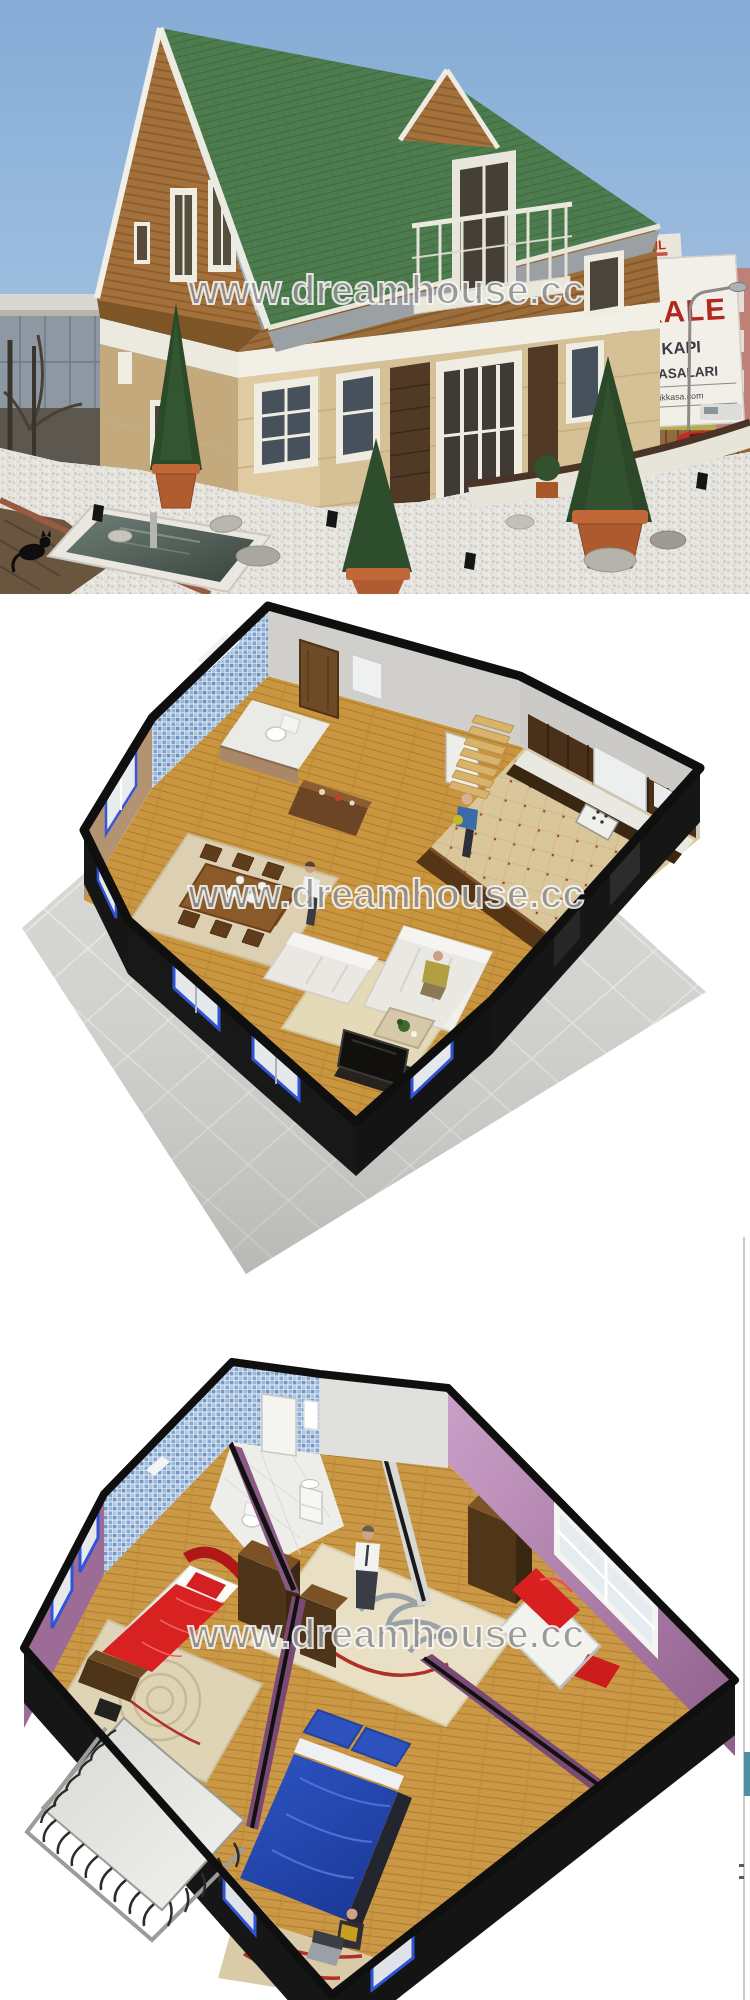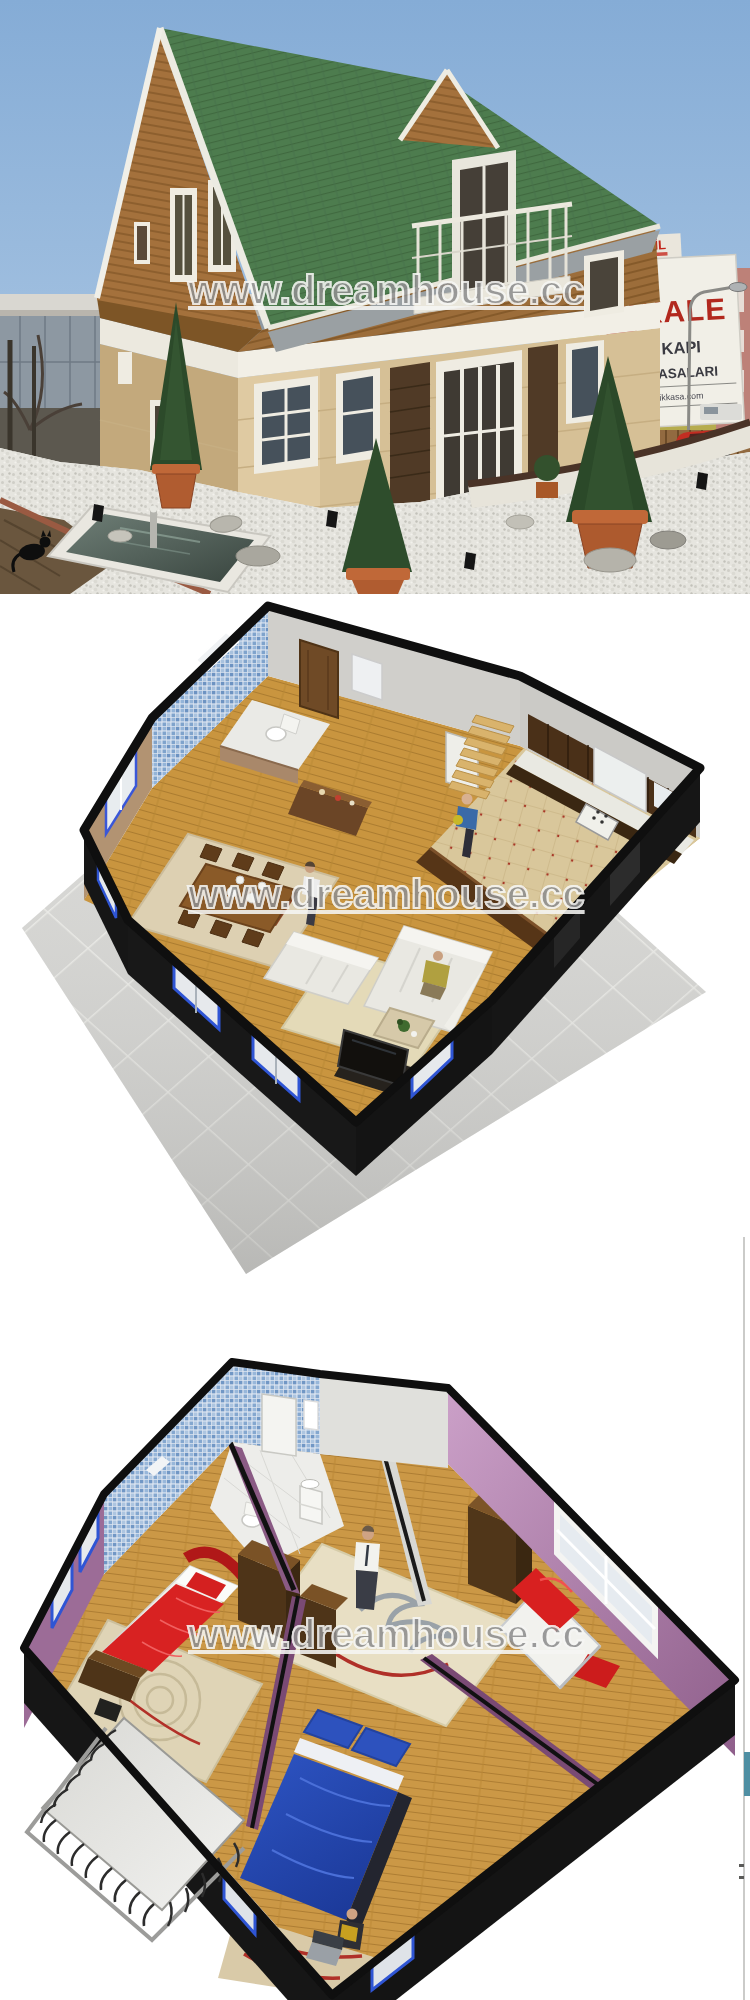--- a/index.html
+++ b/index.html
@@ -5,21 +5,21 @@
   html,body{margin:0;padding:0;}
   body{width:750px;height:2000px;background:#ffffff;overflow:hidden;
        font-family:"Liberation Sans",sans-serif;}
   .page{position:relative;width:750px;height:2000px;background:#fff;}
   figure{margin:0;position:absolute;left:0;}
   svg{display:block;}
   svg text{font-family:"Liberation Sans",sans-serif;}
   .wm{position:absolute;left:188px;font-weight:bold;font-size:40px;
       color:#8f8f8f;-webkit-text-stroke:2px #f6f6f4;opacity:.88;
       white-space:nowrap;letter-spacing:0px;
-      text-shadow:0 0 1px rgba(255,255,255,.8);text-decoration:underline;}
+      text-shadow:0 0 1px rgba(255,255,255,.8);}
   .edge-line{position:absolute;left:743px;top:1237px;width:2px;height:763px;background:#cbcbc9;}
   .edge-teal{position:absolute;left:744px;top:1752px;width:6px;height:44px;background:#4f8fa3;}
   .edge-mark{position:absolute;left:739px;width:5px;height:3px;background:#5a5a58;}
 </style>
 </head>
 <body>
 
 <div class="page">
 
 <figure style="top:0;width:750px;height:594px">

